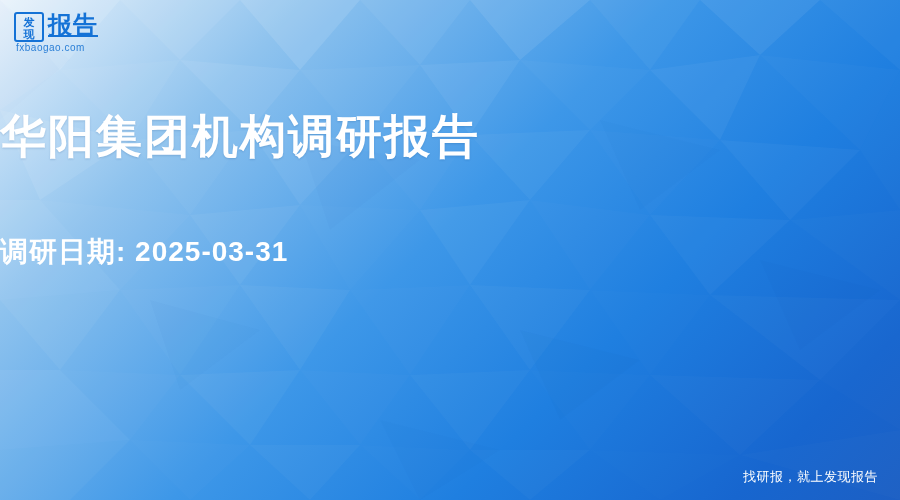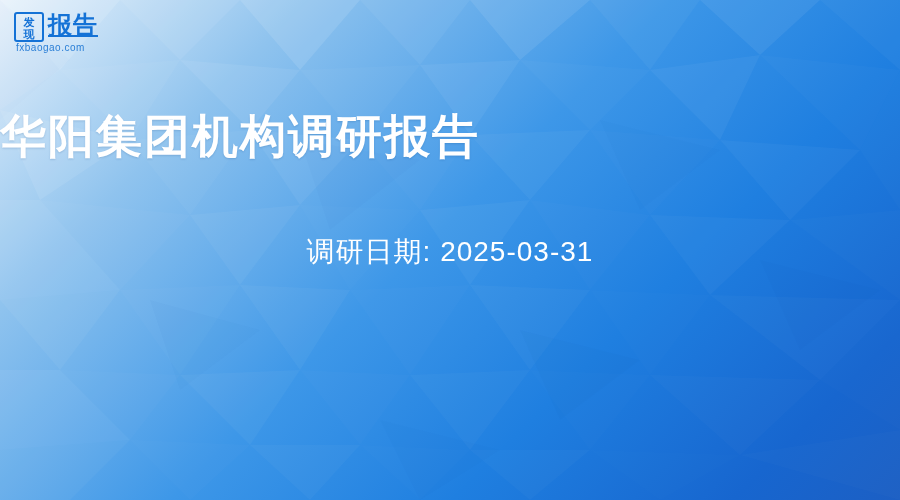--- a/index.html
+++ b/index.html
@@ -91,24 +91,23 @@
     letter-spacing: 2px;
     line-height: 60px;
     text-shadow: 0 1px 2px rgba(10,60,120,0.18);
     margin-top: 12px;
   }
   .subtitle {
     position: absolute;
     left: 0;
     top: 232px;
     width: 900px;
-    text-align: center;
     color: #ffffff;
     font-size: 28px;
-    font-weight: normal;
+    font-weight: bold;
     letter-spacing: 1px;
     line-height: 40px;
   }
   .footer {
     position: absolute;
     right: 22px;
     bottom: 14px;
     color: #ffffff;
     font-size: 13px;
     letter-spacing: 0.5px;
@@ -195,15 +194,16 @@
         <span>现</span>
       </div>
       <div class="logo-text">报告</div>
       <div class="logo-url">fxbaogao.com</div>
     </div>
 
     <div class="title">华阳集团机构调研报告</div>
 
     <div class="subtitle">调研日期: 2025-03-31</div>
 
+    <div class="footer">找研报，就上发现报告</div>
 
   </div>
 </div>
 
 </body></html>

